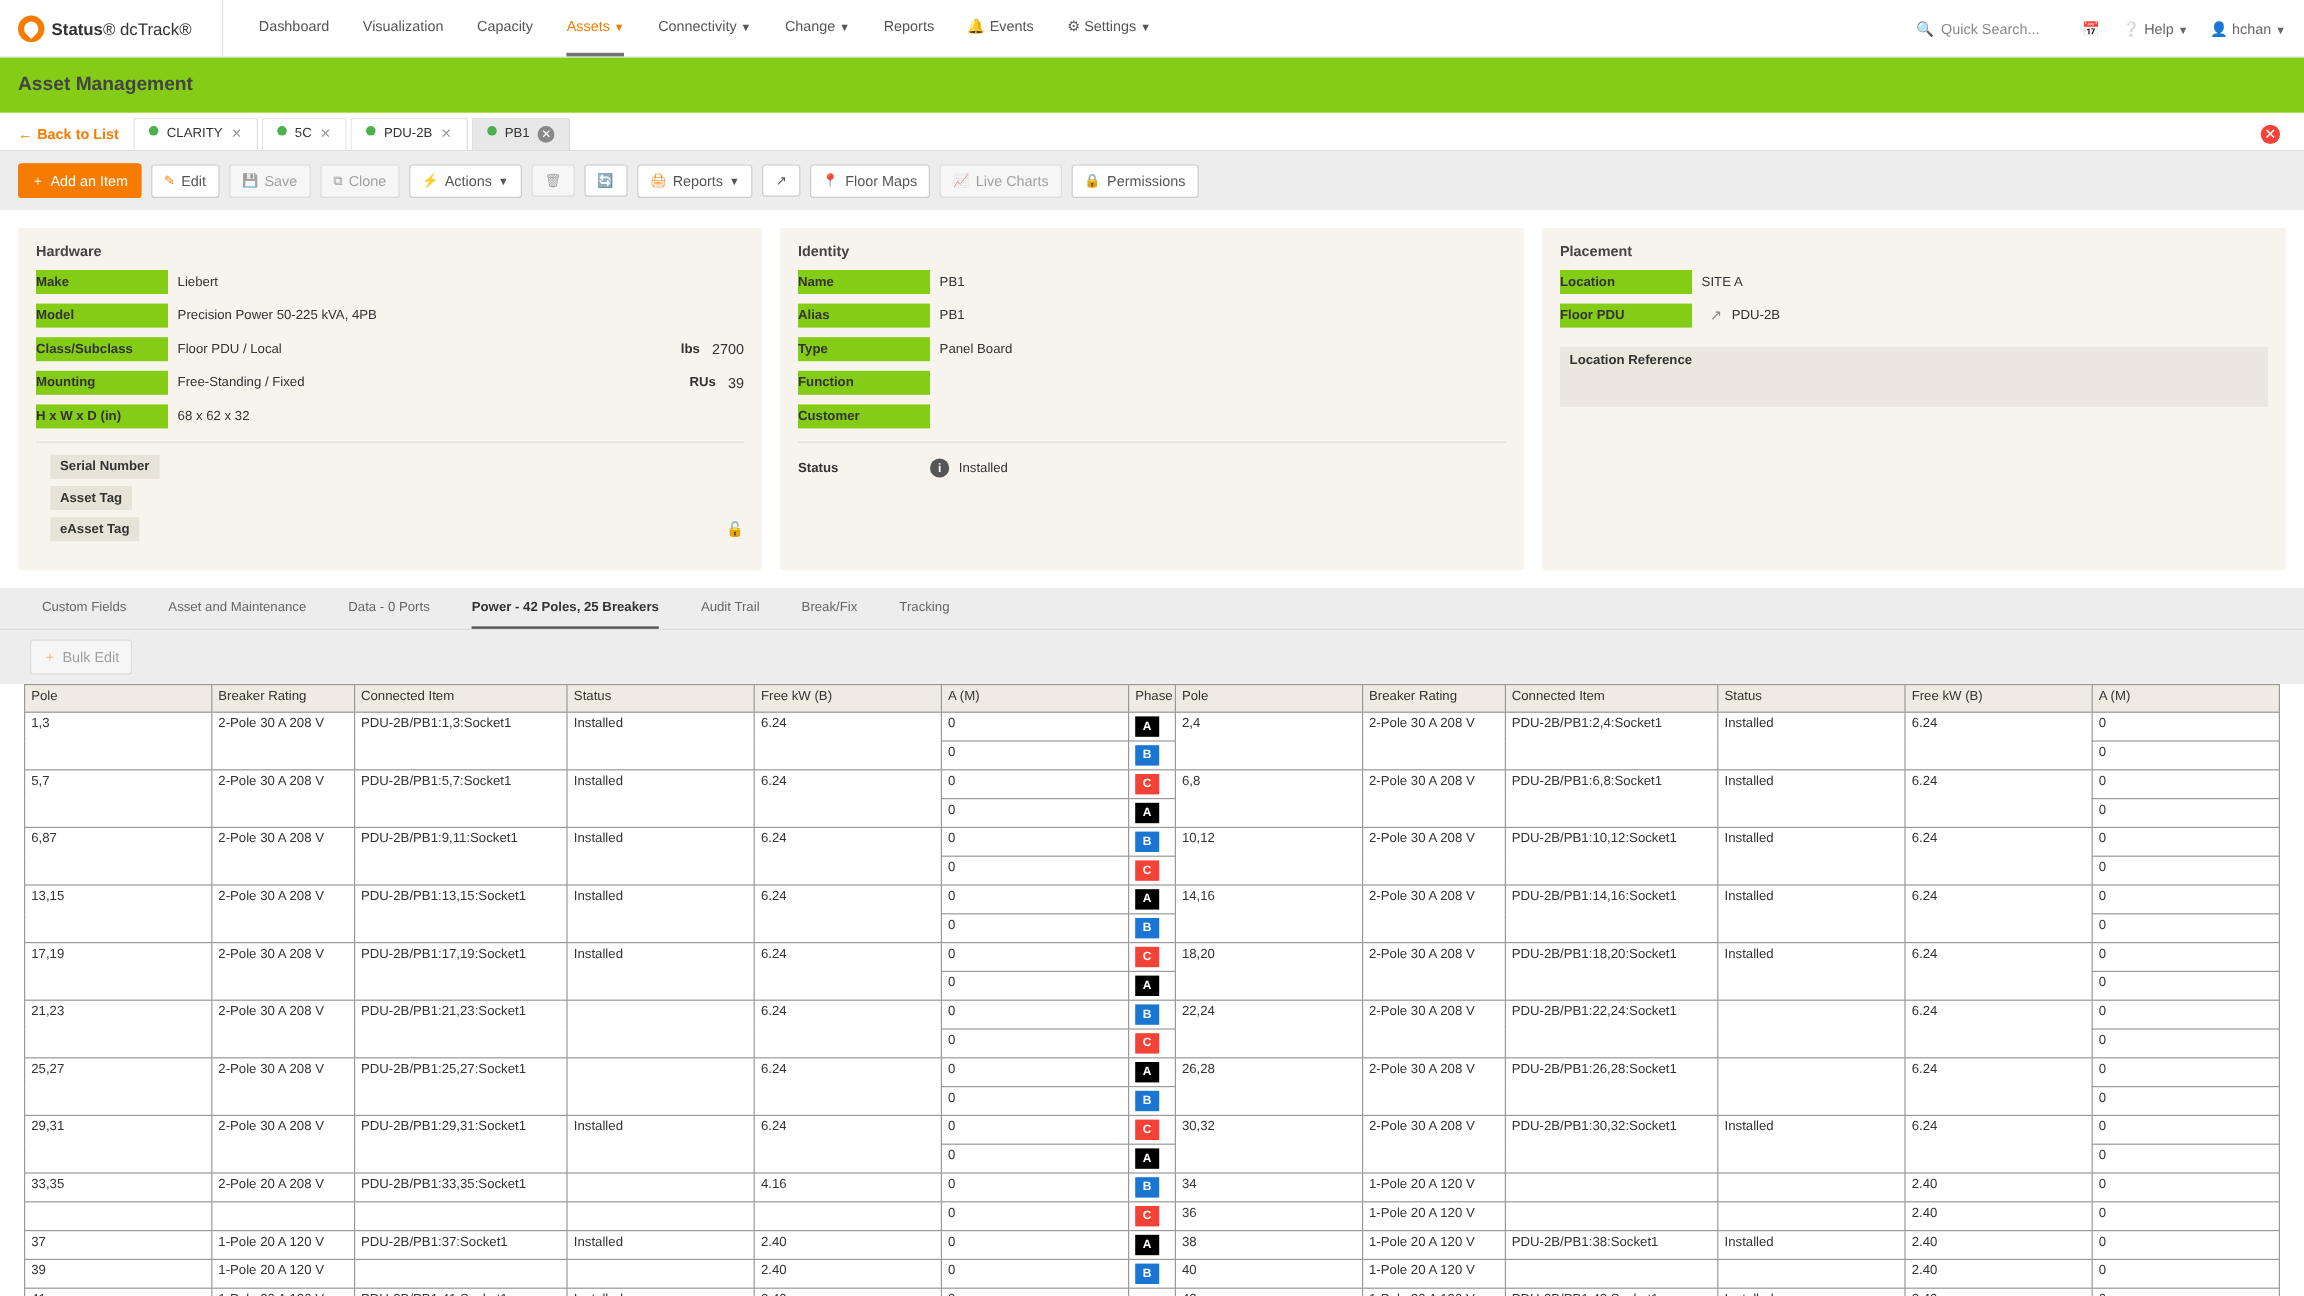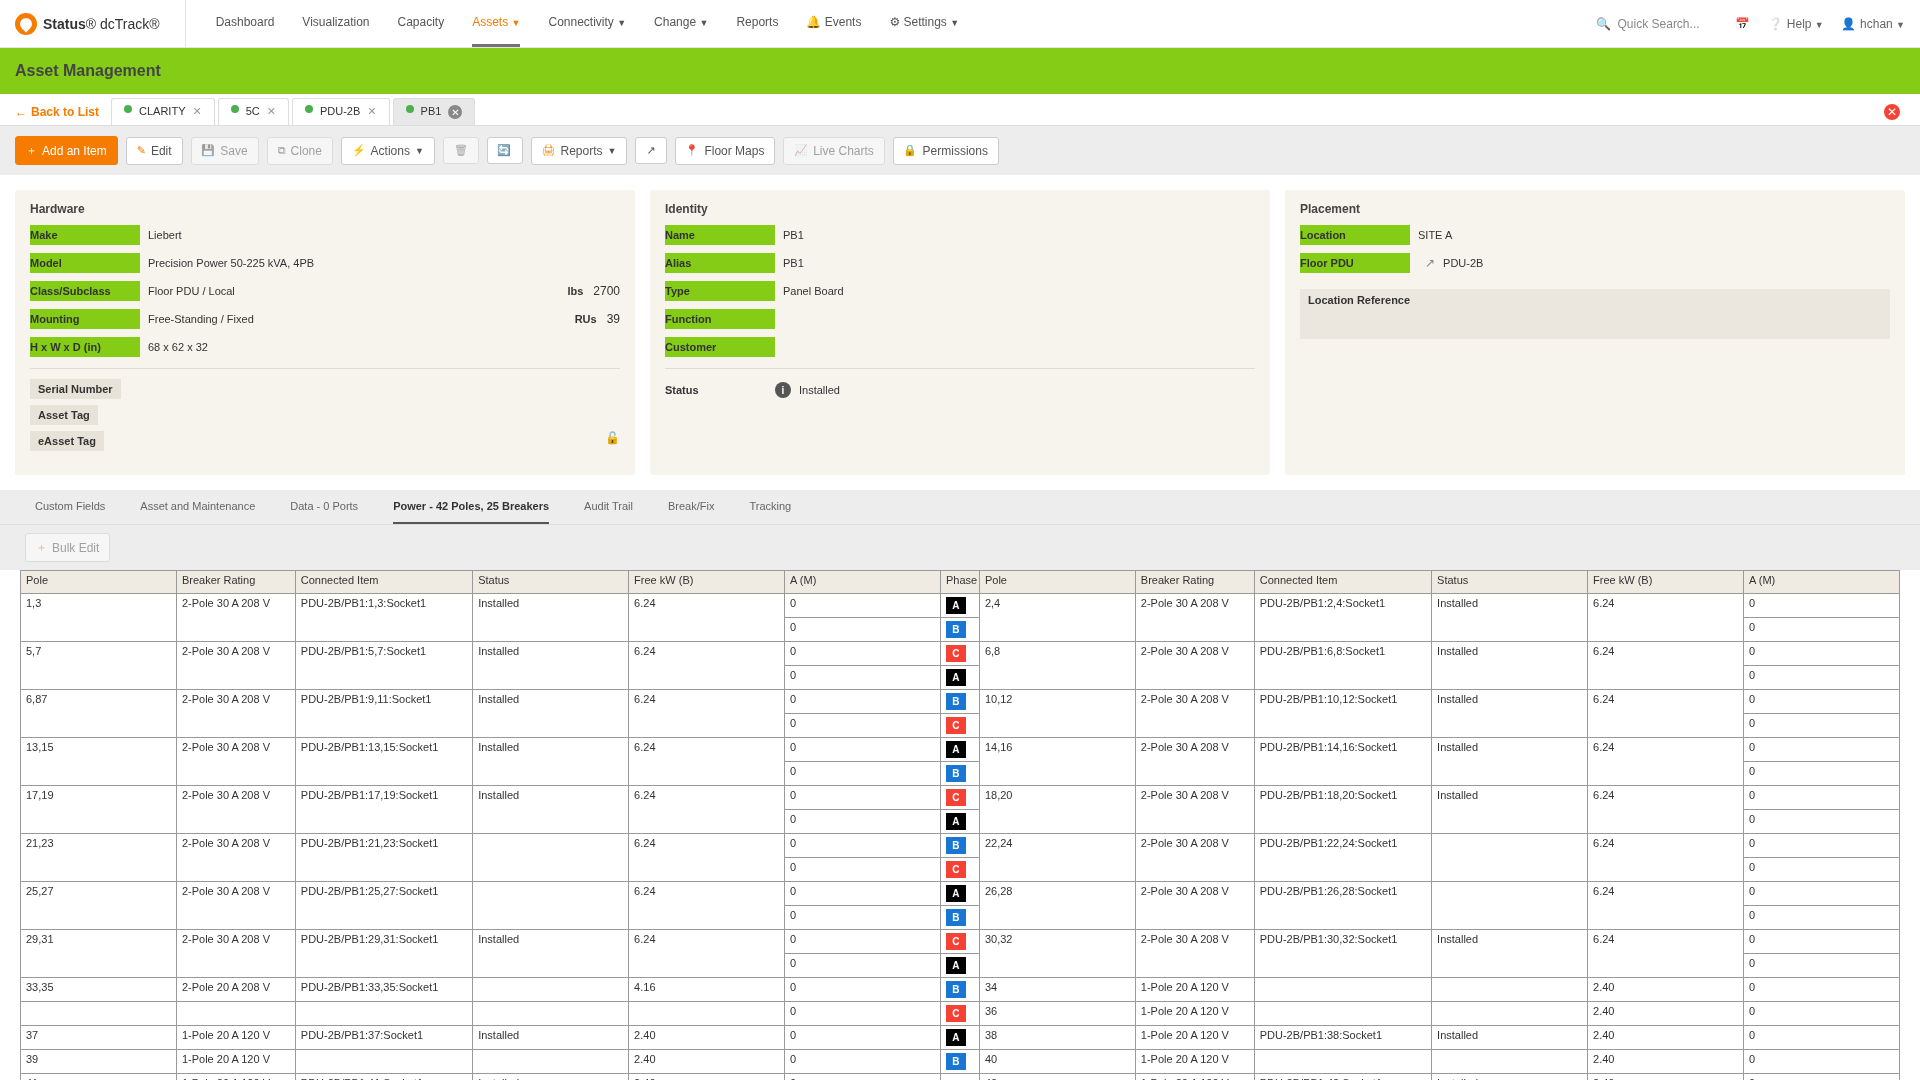--- a/index.html
+++ b/index.html
@@ -35,21 +35,21 @@
 .orange-ico { color: #f57c00; }
 .main-cards { display: flex; gap: 15px; padding: 15px; }
 .card { flex: 1; background: #f7f3ed; border-radius: 3px; padding: 12px 15px 18px; }
 .card h3 { font-size: 12px; font-weight: bold; margin-bottom: 8px; color: #444; }
 .field-row { display: flex; align-items: center; margin-bottom: 6px; min-height: 22px; }
 .field-label { width: 110px; font-size: 11px; font-weight: bold; background: #84cc16; padding: 4px 0; }
 .field-value { font-size: 11px; color: #333; padding-left: 8px; }
 .field-extra { margin-left: auto; display: flex; align-items: center; gap: 10px; }
 .field-extra-label { font-size: 11px; font-weight: bold; }
 .sub-sep { border-top: 1px solid #e0dcd4; margin: 10px 0; }
-.tag-row { display: flex; align-items: flex-start; margin-bottom: 6px; }
+.tag-row { display: flex; align-items: center; margin-bottom: 6px; margin-left: 12px; }
 .tag-label { background: #e8e3d8; padding: 4px 8px; font-size: 11px; font-weight: bold; }
 .lock-ico { margin-left: auto; color: #8bc34a; }
 .info-ico { width: 16px; height: 16px; background: #555; color: #fff; border-radius: 50%; display: inline-flex; align-items: center; justify-content: center; font-size: 10px; font-weight: bold; margin-right: 8px; }
 .loc-ref { background: #ece7de; padding: 25px 8px 25px; margin-top: 15px; }
 .sub-tabs { display: flex; gap: 35px; padding: 0 35px; border-bottom: 1px solid #ddd; background: #ededed; }
 .sub-tab { padding: 10px 0; cursor: pointer; color: #666; font-size: 11px; }
 .sub-tab.active { font-weight: bold; border-bottom: 2px solid #555; color: #333; }
 .bulk-bar { background: #ededed; padding: 8px 25px; }
 .grid-wrap { padding: 0 20px; overflow: auto; }
 table.grid { width: 100%; border-collapse: collapse; table-layout: fixed; }

